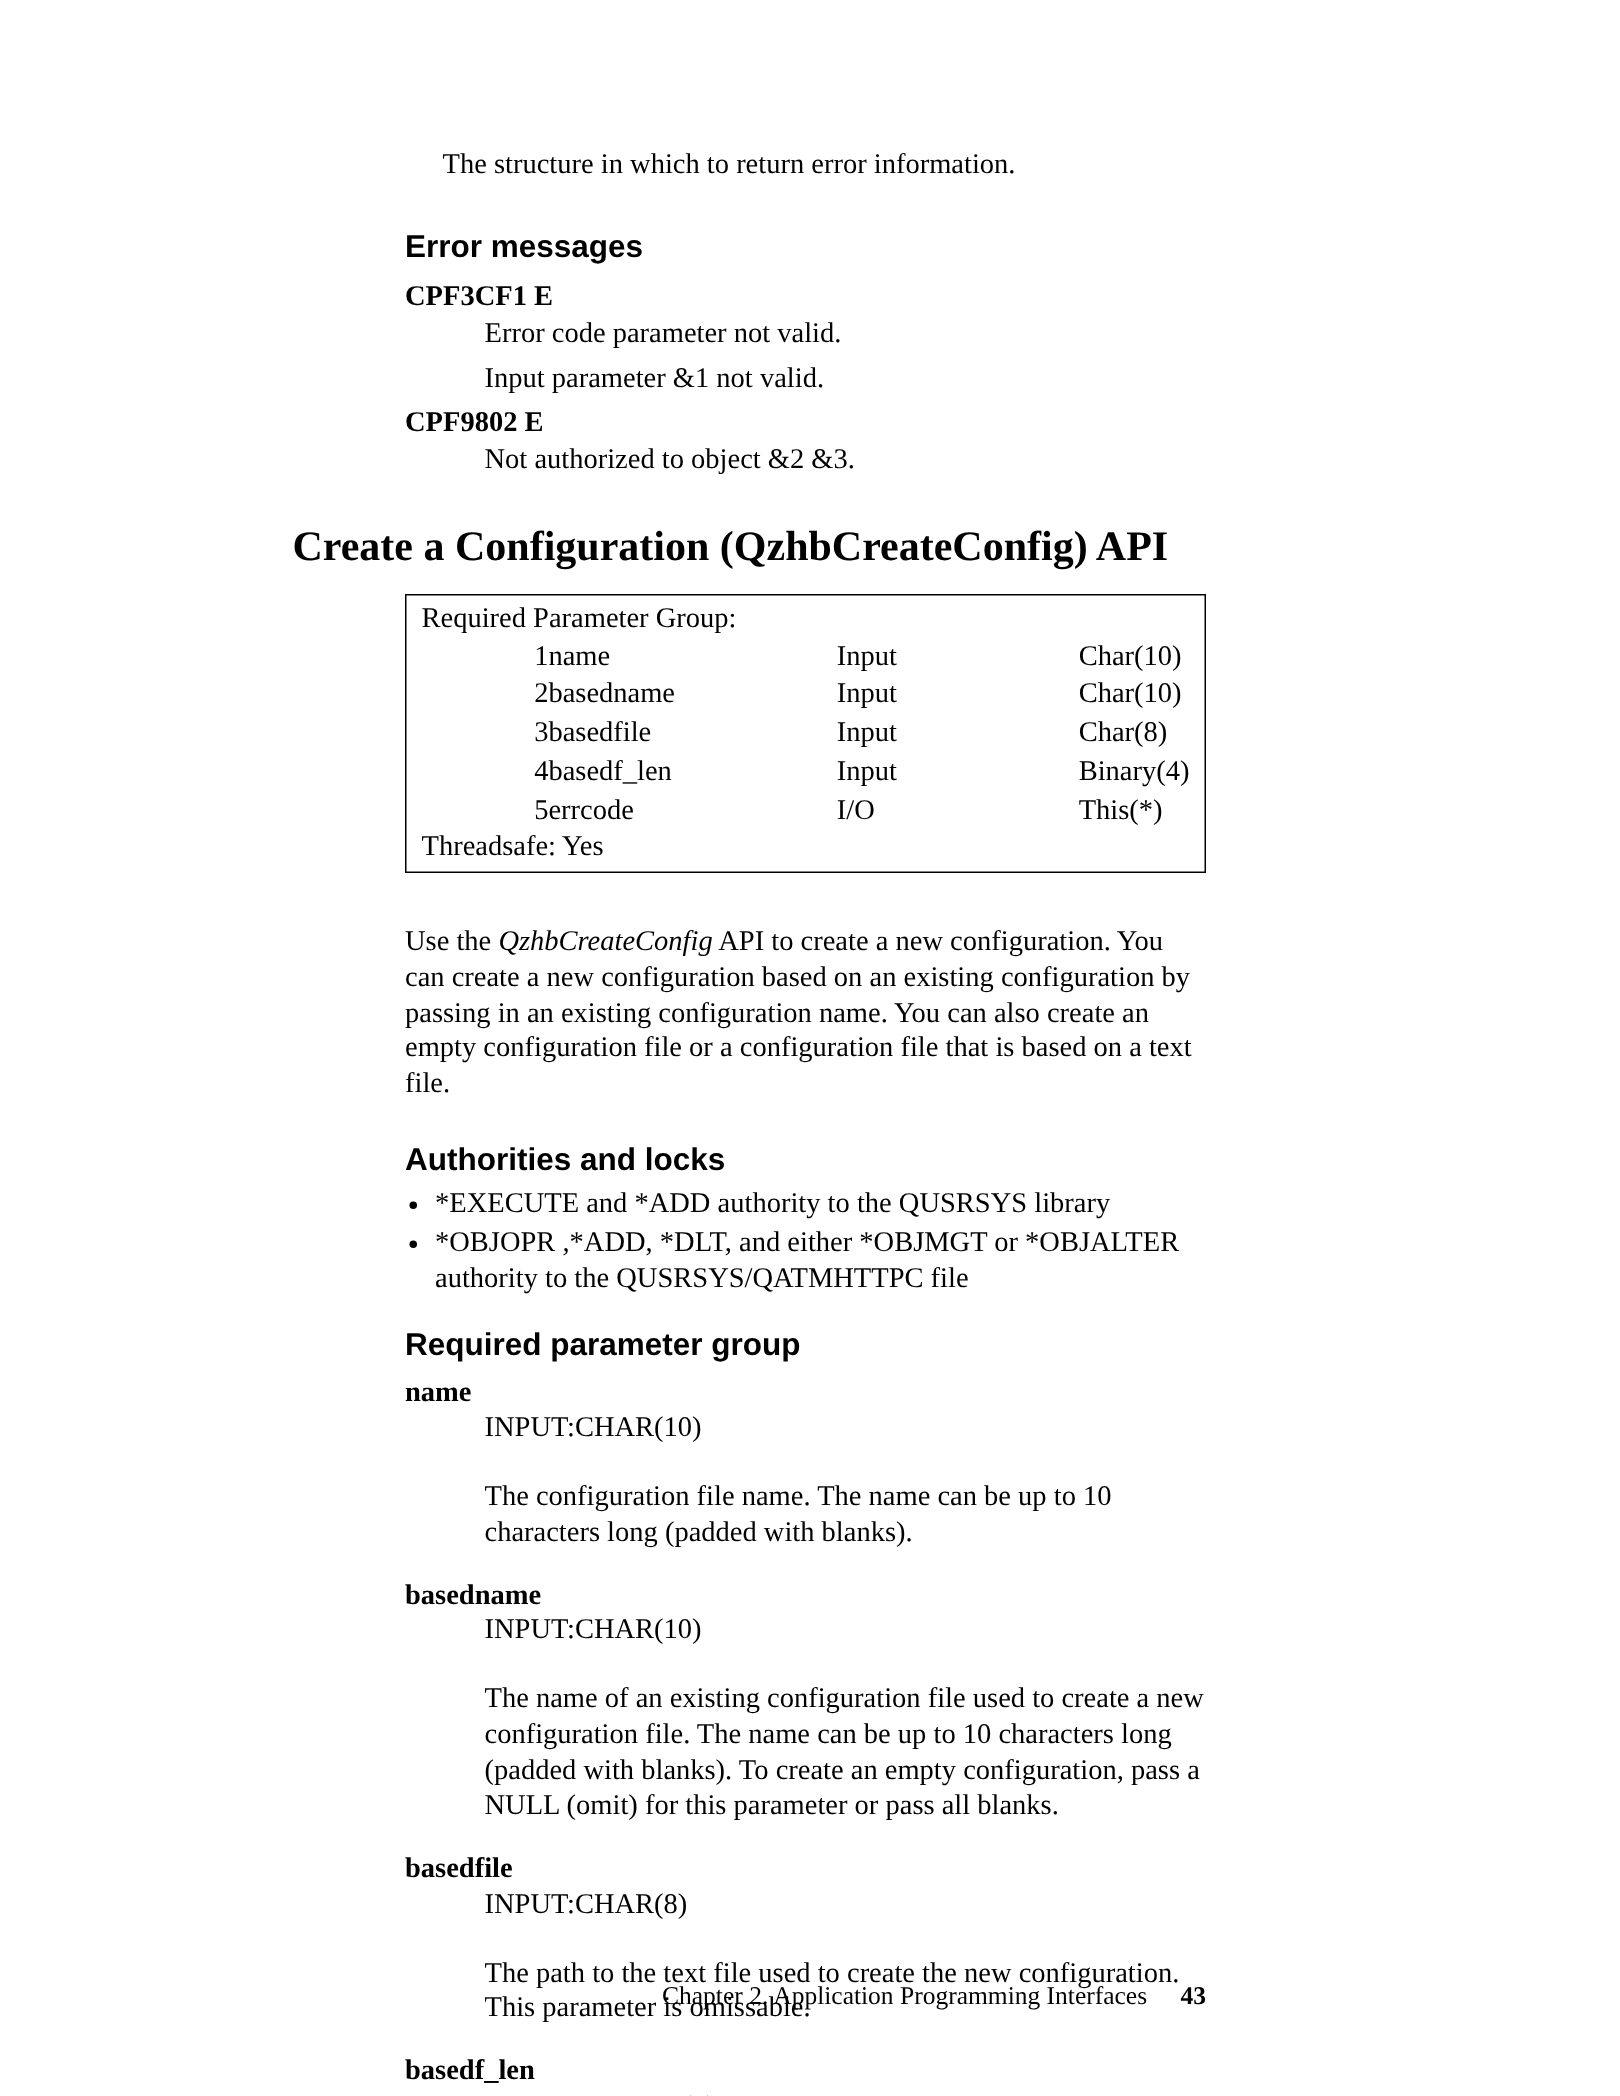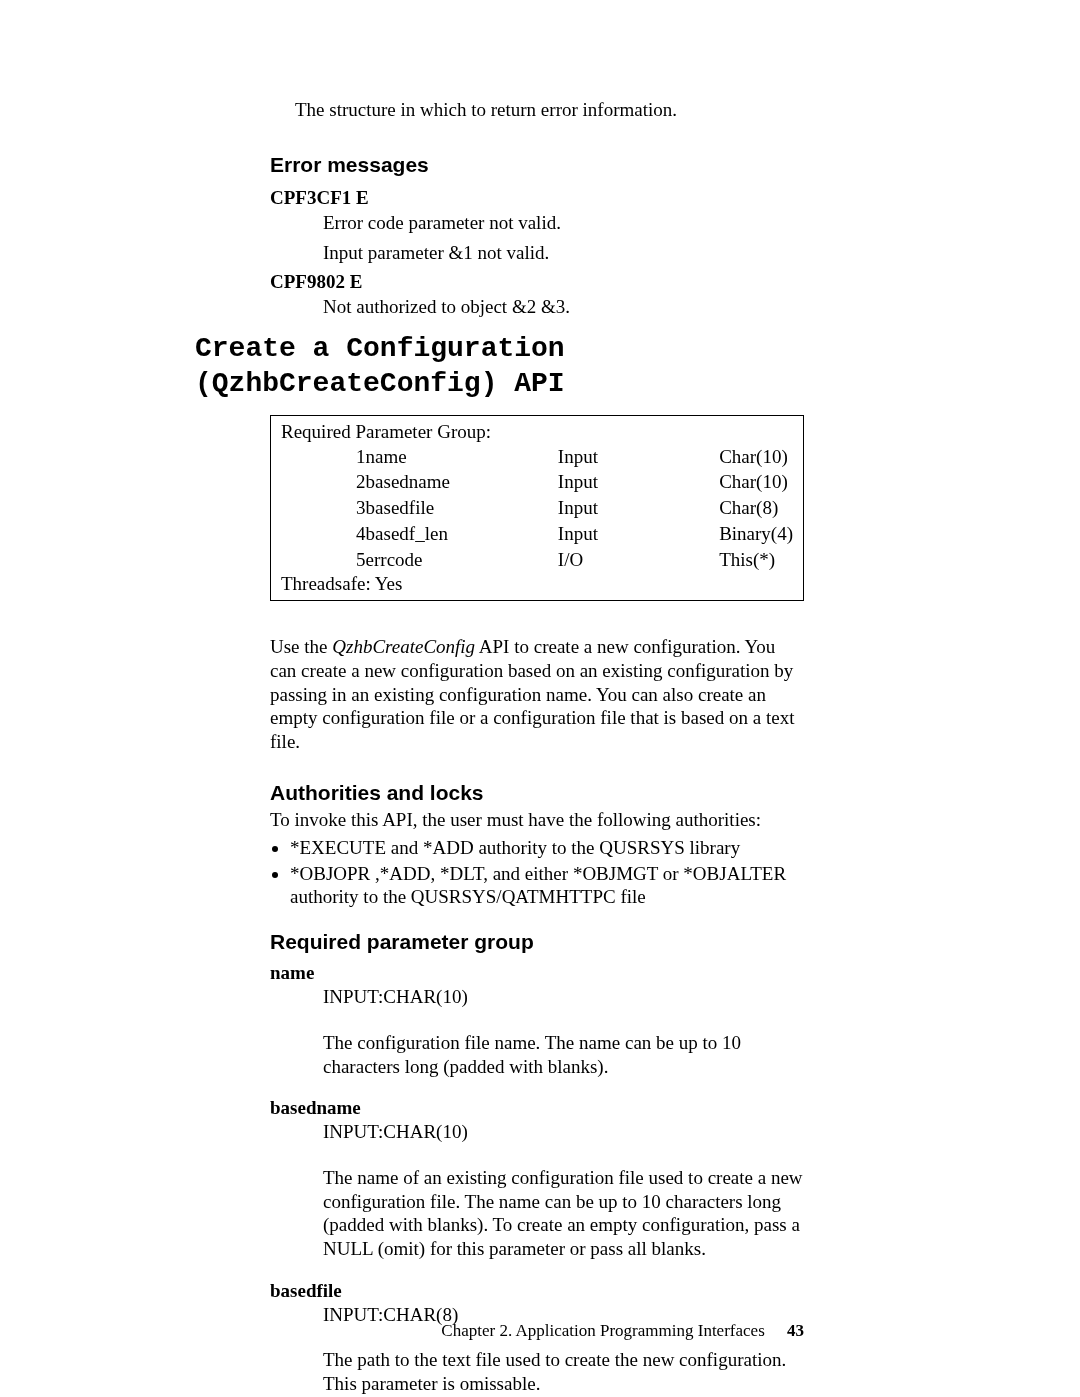--- a/index.html
+++ b/index.html
@@ -29,24 +29,24 @@
     margin: 0 0 8px 0;
   }
   .err-code {
     font-weight: bold;
     margin: 4px 0 0 0;
   }
   .err-desc {
     margin: 1px 0 6px 58px;
   }
   .h1 {
-    font-family: Liberation Mono, monospace;
+    font-family: Liberation Serif, serif;
     font-weight: bold;
     font-size: 28px;
-    margin: 12px 0 14px 0;
+    margin: 28px 0 14px 0;
   }
   .param-box {
     border: 1px solid #000;
     margin-left: 75px;
     margin-right: 0;
     padding: 4px 10px 4px 10px;
     font-size: 19px;
   }
   .param-box table {
     width: 100%;
@@ -167,21 +167,20 @@
     </tbody>
       </table>
     <div>Threadsafe: Yes</div>
   </div>
 
   <div class="section-para">
     <span>Use the </span><span class="italic">QzhbCreateConfig</span><span> API to create a new configuration. You can create a new configuration based on an existing configuration by passing in an existing configuration name. You can also create an empty configuration file or a configuration file that is based on a text file.</span>
   </div>
 
   <div class="h3b">Authorities and locks</div>
-  <div class="auth-line">To invoke this API, the user must have the following authorities:</div>
   <ul class="bullets">
     <li>*EXECUTE and *ADD authority to the QUSRSYS library</li>
     <li>*OBJOPR ,*ADD, *DLT, and either *OBJMGT or *OBJALTER authority to the QUSRSYS/QATMHTTPC file</li>
   </ul>
 
   <div class="h3c">Required parameter group</div>
 
   <div>
     <div class="param-term">name</div>
     <div class="param-sig">INPUT:CHAR(10)</div>

